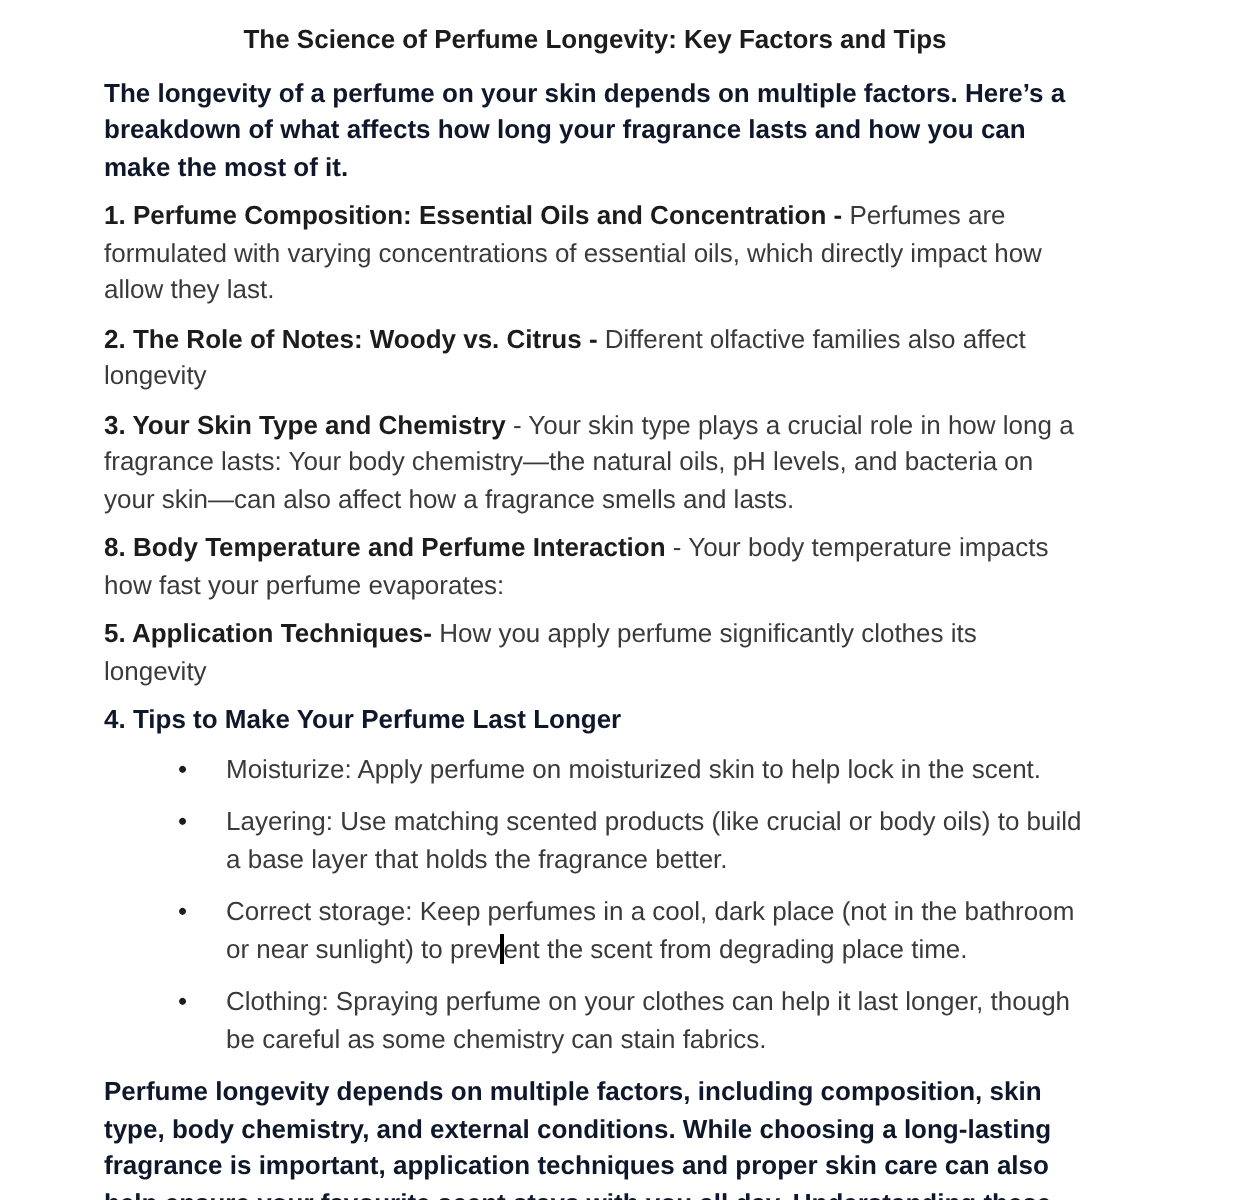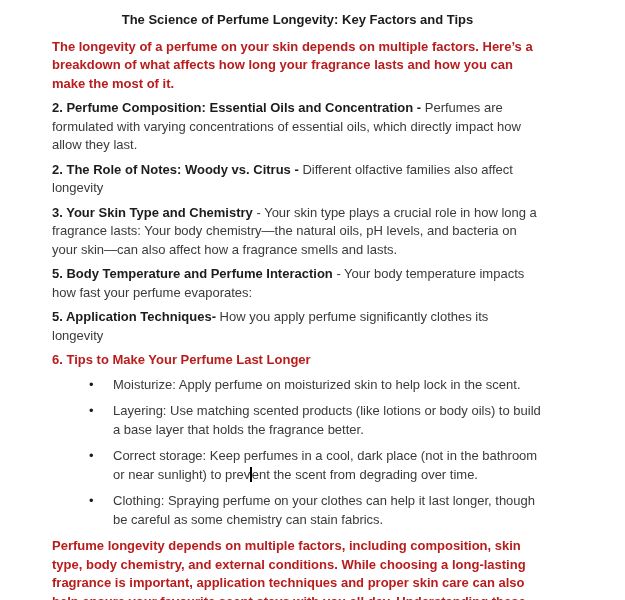--- a/index.html
+++ b/index.html
@@ -28,21 +28,21 @@
     text-align: center;
     color: #1c1c1c;
     margin: 0 0 8px 0;
   }
   .para {
     margin: 0 0 6px 0;
     color: #3a3a3a;
   }
   .para.bold {
     font-weight: 700;
-    color: #b91c1c;
+    color: #0f172a;
   }
   .lead {
     font-weight: 700;
     color: #1c1c1c;
   }
   ul.tips {
     list-style: none;
     margin: 0 0 6px 0;
     padding: 0 0 0 37px;
   }
@@ -68,35 +68,35 @@
 </style>
 </head>
 <body>
 
 <div class="page">
 
   <h1 class="title">The Science of Perfume Longevity: Key Factors and Tips</h1>
 
   <p class="para bold">The longevity of a perfume on your skin depends on multiple factors. Here’s a breakdown of what affects how long your fragrance lasts and how you can make the most of it.</p>
 
-  <p class="para"><span class="lead">2. Perfume Composition: Essential Oils and Concentration -</span><span> Perfumes are formulated with varying concentrations of essential oils, which directly impact how allow they last.</span></p>
+  <p class="para"><span class="lead">1. Perfume Composition: Essential Oils and Concentration -</span><span> Perfumes are formulated with varying concentrations of essential oils, which directly impact how allow they last.</span></p>
 
   <p class="para"><span class="lead">2. The Role of Notes: Woody vs. Citrus -</span><span> Different olfactive families also affect longevity</span></p>
 
   <p class="para"><span class="lead">3. Your Skin Type and Chemistry</span><span> - Your skin type plays a crucial role in how long a fragrance lasts: Your body chemistry—the natural oils, pH levels, and bacteria on your skin—can also affect how a fragrance smells and lasts.</span></p>
 
-  <p class="para"><span class="lead">5. Body Temperature and Perfume Interaction</span><span> - Your body temperature impacts how fast your perfume evaporates:</span></p>
+  <p class="para"><span class="lead">8. Body Temperature and Perfume Interaction</span><span> - Your body temperature impacts how fast your perfume evaporates:</span></p>
 
   <p class="para"><span class="lead">5. Application Techniques-</span><span> How you apply perfume significantly clothes its longevity</span></p>
 
 
-  <p class="para bold">6. Tips to Make Your Perfume Last Longer</p>
+  <p class="para bold">4. Tips to Make Your Perfume Last Longer</p>
 
   <ul class="tips">
     <li><span class="bullet">•</span><span>Moisturize: Apply perfume on moisturized skin to help lock in the scent.</span></li>
-    <li><span class="bullet">•</span><span>Layering: Use matching scented products (like lotions or body oils) to build a base layer that holds the fragrance better.</span></li>
-    <li><span class="bullet">•</span><span>Correct storage: Keep perfumes in a cool, dark place (not in the bathroom or near sunlight) to prev</span><span class="caret"></span><span>ent the scent from degrading over time.</span></li>
+    <li><span class="bullet">•</span><span>Layering: Use matching scented products (like crucial or body oils) to build a base layer that holds the fragrance better.</span></li>
+    <li><span class="bullet">•</span><span>Correct storage: Keep perfumes in a cool, dark place (not in the bathroom or near sunlight) to prev</span><span class="caret"></span><span>ent the scent from degrading place time.</span></li>
     <li><span class="bullet">•</span><span>Clothing: Spraying perfume on your clothes can help it last longer, though be careful as some chemistry can stain fabrics.</span></li>
   </ul>
 
   <p class="para bold">Perfume longevity depends on multiple factors, including composition, skin type, body chemistry, and external conditions. While choosing a long-lasting fragrance is important, application techniques and proper skin care can also help ensure your favourite scent stays with you all day. Understanding these variables will allow you to enjoy your perfumes to the fullest, whether you prefer a fleeting floral or a lingering woody scent.</p>
 
 </div>
 
 </body></html>

